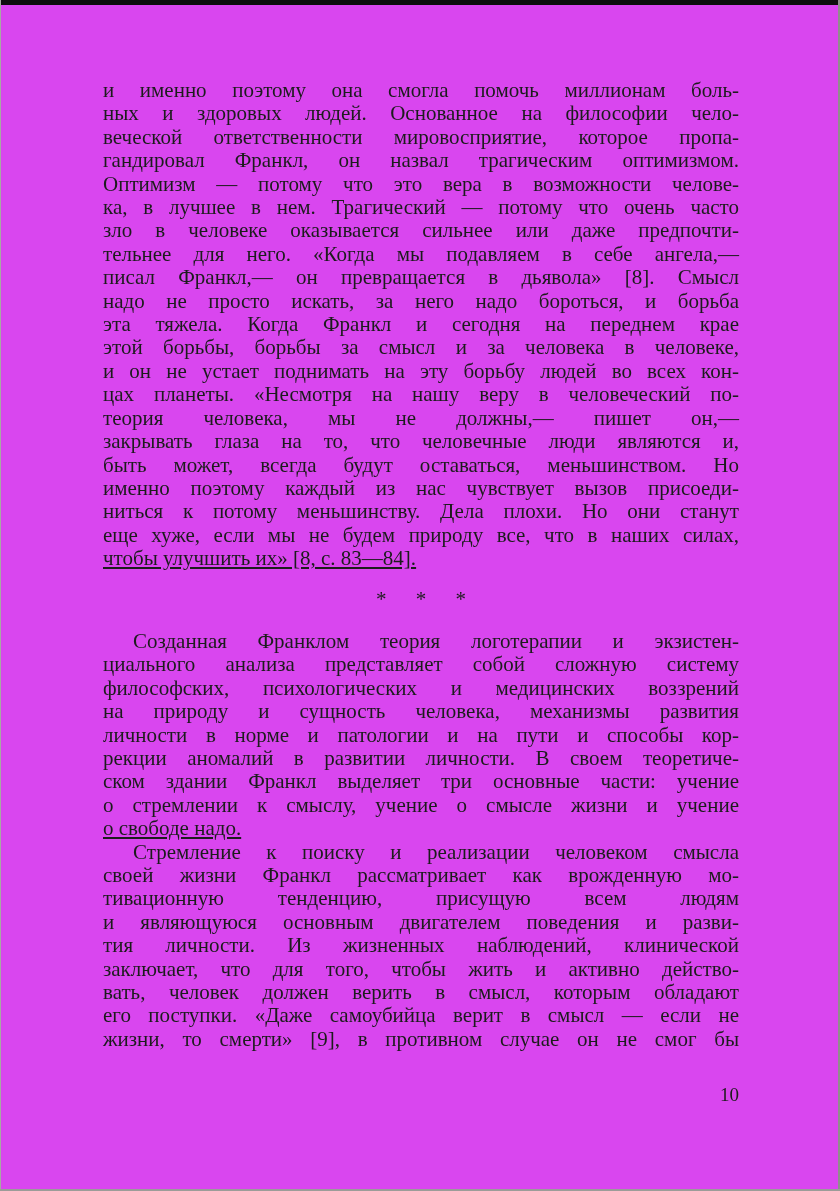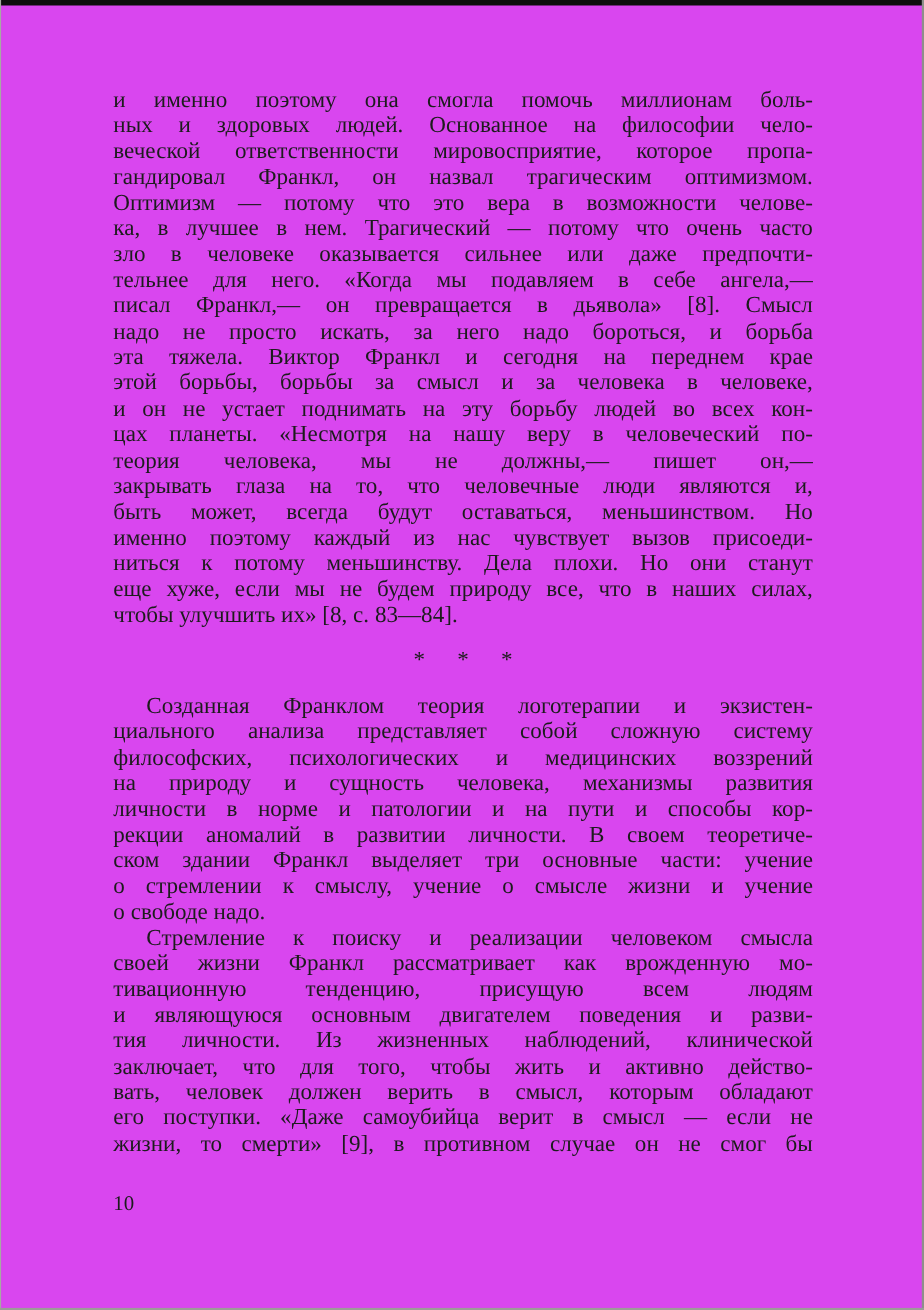--- a/index.html
+++ b/index.html
@@ -30,35 +30,35 @@
       width: 636px;
       color: #1c1c1c;
       font-size: 21px;
       line-height: 23.4px;
     }
     .paragraph { margin: 0; }
     .line {
       text-align: justify;
       text-align-last: justify;
     }
-    .line.last { text-align-last: left; }
+    .line.last { text-align-last: left; text-decoration: underline; }
     .line.indent { text-indent: 30px; }
     .separator {
       text-align: center;
       font-size: 21px;
       word-spacing: 24px;
       margin: 17px 0 19px 0;
       color: #1c1c1c;
     }
     .page-number {
       position: absolute;
       left: 103px;
       top: 1084px;
       width: 636px;
-      text-align: left;
+      text-align: right;
       font-size: 19px;
       color: #1c1c1c;
     }
   </style>
 </head>
 <body>
 
 <div class="scan-page">
   <div class="edge-top"></div>
   <div class="edge-left"></div>
@@ -70,21 +70,21 @@
         <div class="line">и именно поэтому она смогла помочь миллионам боль-</div>
         <div class="line">ных и здоровых людей. Основанное на философии чело-</div>
         <div class="line">веческой ответственности мировосприятие, которое пропа-</div>
         <div class="line">гандировал Франкл, он назвал трагическим оптимизмом.</div>
         <div class="line">Оптимизм — потому что это вера в возможности челове-</div>
         <div class="line">ка, в лучшее в нем. Трагический — потому что очень часто</div>
         <div class="line">зло в человеке оказывается сильнее или даже предпочти-</div>
         <div class="line">тельнее для него. «Когда мы подавляем в себе ангела,—</div>
         <div class="line">писал Франкл,— он превращается в дьявола» [8]. Смысл</div>
         <div class="line">надо не просто искать, за него надо бороться, и борьба</div>
-        <div class="line">эта тяжела. Виктор Франкл и сегодня на переднем крае</div>
+        <div class="line">эта тяжела. Когда Франкл и сегодня на переднем крае</div>
         <div class="line">этой борьбы, борьбы за смысл и за человека в человеке,</div>
         <div class="line">и он не устает поднимать на эту борьбу людей во всех кон-</div>
         <div class="line">цах планеты. «Несмотря на нашу веру в человеческий по-</div>
         <div class="line">теория человека, мы не должны,— пишет он,—</div>
         <div class="line">закрывать глаза на то, что человечные люди являются и,</div>
         <div class="line">быть может, всегда будут оставаться, меньшинством. Но</div>
         <div class="line">именно поэтому каждый из нас чувствует вызов присоеди-</div>
         <div class="line">ниться к потому меньшинству. Дела плохи. Но они станут</div>
         <div class="line">еще хуже, если мы не будем природу все, что в наших силах,</div>
         <div class="line last">чтобы улучшить их» [8, с. 83—84].</div>

